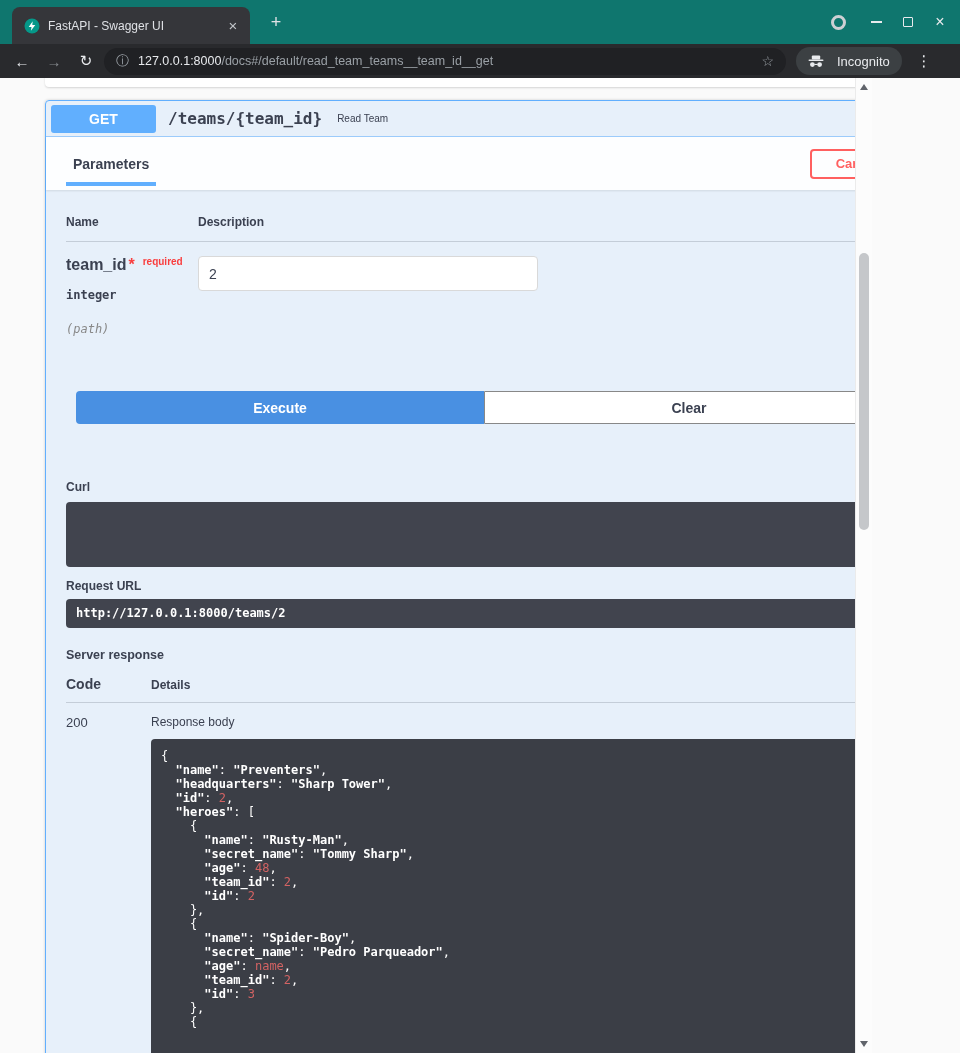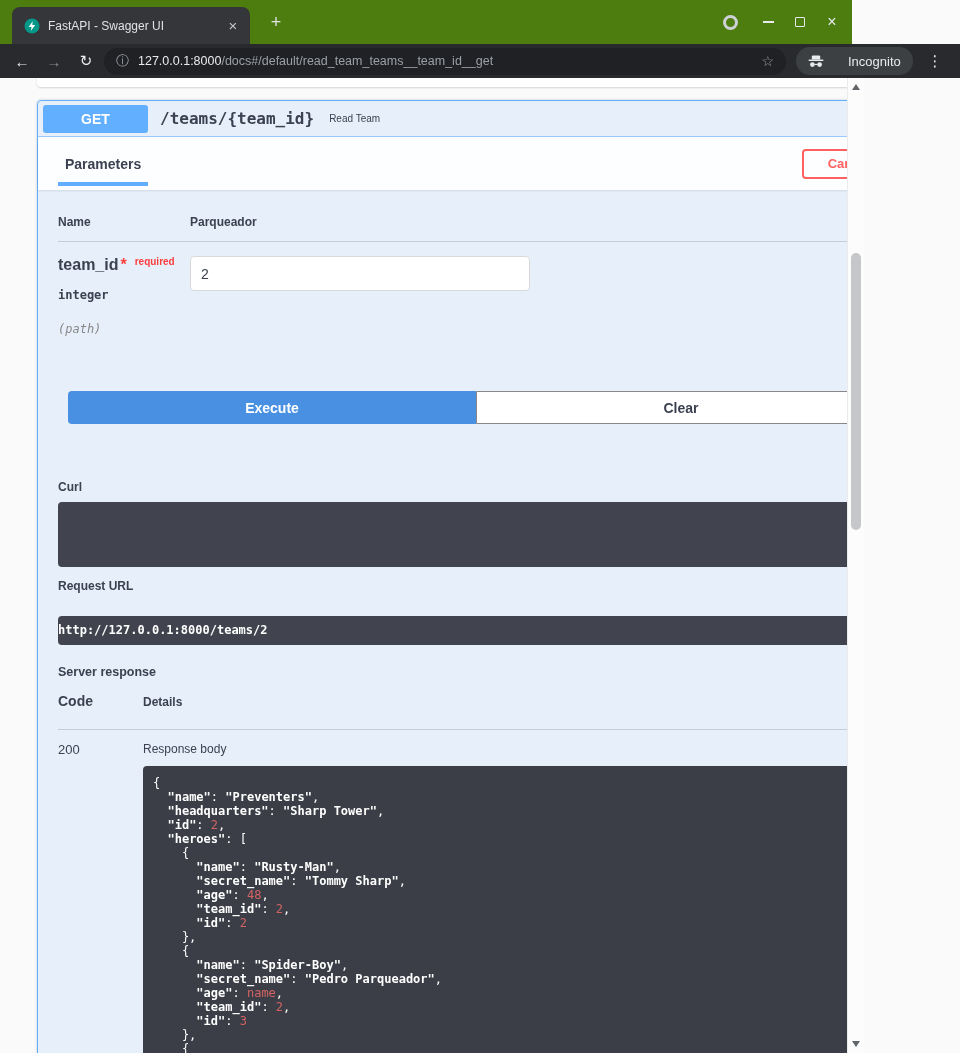--- a/index.html
+++ b/index.html
@@ -1,46 +1,46 @@
 <!DOCTYPE html>
 <html style="--get-blue: #61affe; --execute-blue: #4990e2; --cancel-red: #ff6060; --required-red: #f93e3e; --text-dark: #3b4151; --code-bg: #41444e; --body-code-bg: #3b3e46; --number-red: #d36363; --string-green: #7ec699; --page-bg: #fafafa;"><head>
 <meta charset="utf-8">
 <style>
   *{margin:0;padding:0;box-sizing:border-box}
   html,body{width:960px;height:1053px;overflow:hidden;background:#fafafa;font-family:"Liberation Sans",sans-serif}
   .mono{font-family:"DejaVu Sans Mono",monospace}
 
   
-  .titlebar{position:absolute;top:0;left:0;width:852px;height:44px;background:#4d7c0f}
+  .titlebar{position:absolute;top:0;left:0;width:960px;height:44px;background:#0f766e}
   .tab{position:absolute;left:12px;top:7px;width:238px;height:37px;background:#35363a;border-radius:8px 8px 0 0;display:flex;align-items:center;padding:0 8px 0 12px}
   .tab-title{font-size:12px;color:#dfe1e5;flex:1;margin-left:8px;white-space:nowrap;overflow:hidden}
   .tab-close{font-size:15px;color:#c3c6ca;width:18px;text-align:center}
   .newtab{position:absolute;left:264px;top:11px;width:24px;height:24px;font-size:18px;line-height:23px;text-align:center;color:#dfe1e5}
   .win-controls{position:absolute;right:4px;top:0;height:44px;display:flex;align-items:center}
   .winbtn{width:32px;height:44px;display:flex;align-items:center;justify-content:center;color:#e8eaed;font-size:16px}
   .badge-circle{width:15px;height:15px;border:3px solid #cdd0d4;border-radius:50%;margin-right:14px}
   .min-glyph{width:11px;border-top:2px solid #e8eaed}
   .max-glyph{width:10px;height:10px;border:1.5px solid #e8eaed;border-radius:1px}
 
   .navbar{position:absolute;top:44px;left:0;width:960px;height:34px;background:#292a2d;display:flex;align-items:center}
   .nav-icon{width:32px;text-align:center;font-size:15px;color:#e8eaed}
   .nav-icon.first{margin-left:6px}
   .nav-icon.dim{color:#85898e}
   .urlbar{flex:0 0 682px;height:27px;margin-left:2px;background:#202124;border-radius:14px;display:flex;align-items:center;padding:0 12px}
   .urlbar .info{font-size:13px;color:#9aa0a6}
   .url-text{flex:1;margin-left:9px;font-size:12.5px;white-space:nowrap;overflow:hidden}
   .url-text .host{color:#e8eaed}
   .url-text .path{color:#9aa0a6}
   .urlbar .star{font-size:14px;color:#9aa0a6}
-  .incog{height:28px;margin-left:10px;background:#3c4043;border-radius:14px;display:flex;align-items:center;padding:0 12px;gap:24px}
+  .incog{height:28px;margin-left:10px;background:#3c4043;border-radius:14px;display:flex;align-items:center;padding:0 12px;gap:13px}
   .incog span{font-size:13px;color:#e8eaed}
   .menu-dots{margin-left:6px}
 
   
-  .page{position:absolute;top:78px;left:4px;width:860px;height:975px;background:var(--page-bg,#fafafa);overflow:hidden}
+  .page{position:absolute;top:78px;left:12px;width:860px;height:975px;background:var(--page-bg,#fafafa);overflow:hidden}
   .prev-block-edge{position:absolute;left:33px;top:-4px;width:880px;height:13px;background:#fff;border-radius:0 0 4px 4px;box-shadow:0 1px 2px rgba(0,0,0,.15)}
 
   .opblock{position:absolute;left:33px;top:22px;width:880px;border:1px solid var(--get-blue,#61affe);border-radius:4px;background:rgba(97,175,254,.12);box-shadow:0 0 3px rgba(0,0,0,.19)}
   .summary{height:36px;display:flex;align-items:center;padding:0 10px 0 5px;border-bottom:1px solid rgba(97,175,254,.55)}
   .method{display:inline-block;width:105px;height:28px;line-height:28px;text-align:center;background:var(--get-blue,#61affe);border-radius:3px;color:#fff;font-weight:700;font-size:14px}
   .ep-path{margin-left:12px;font-size:16px;font-weight:700;color:var(--text-dark,#3b4151)}
   .ep-summary{margin-left:15px;font-size:10px;color:var(--text-dark,#3b4151)}
   .chevron{margin-left:auto;margin-right:6px}
 
   .section-header{background:rgba(255,255,255,.92);box-shadow:0 1px 2px rgba(0,0,0,.1);min-height:53px;display:flex;align-items:center;justify-content:space-between;padding:0 20px;position:relative}
@@ -64,23 +64,23 @@
   .exec-row{display:flex;margin:55px 10px 0}
   .execute{flex:1;height:33px;background:var(--execute-blue,#4990e2);border:none;border-radius:4px 0 0 4px;color:#fff;font-weight:700;font-size:14px;font-family:"Liberation Sans",sans-serif}
   .clear{flex:1;height:33px;background:#fff;border:1px solid #888;border-radius:0 4px 4px 0;color:var(--text-dark,#3b4151);font-weight:700;font-size:14px;font-family:"Liberation Sans",sans-serif}
 
   .responses-content{padding:28px 20px 20px}
   .label{font-size:12px;font-weight:700;color:var(--text-dark,#3b4151)}
   .codeblock{position:relative;border-radius:4px;margin-top:8px;color:#fff}
   .curl{background:var(--code-bg,#41444e);padding:10px;min-height:65px}
   .curl .code-line{font:700 12px/15px "DejaVu Sans Mono",monospace;white-space:pre}
   .label.rq{margin-top:12px}
-  .urlblock{background:var(--code-bg,#41444e);padding:8px 0;font:600 12px/13px "DejaVu Sans Mono",monospace;margin-top:23px}
+  .urlblock{background:var(--code-bg,#41444e);padding:8px 10px;font:600 12px/13px "DejaVu Sans Mono",monospace;margin-top:6px}
   .label.server{margin-top:20px;font-weight:700;font-size:12.5px}
-  .resp-thead{display:flex;align-items:baseline;margin-top:14px;padding-bottom:20px;border-bottom:1px solid rgba(59,65,81,.2)}
+  .resp-thead{display:flex;align-items:baseline;margin-top:14px;padding-bottom:10px;border-bottom:1px solid rgba(59,65,81,.2)}
   .code-col{width:85px;font-size:14px;font-weight:700;color:var(--text-dark,#3b4151)}
   .details-col{font-size:12px;font-weight:700;color:var(--text-dark,#3b4151)}
   .resp-row{display:flex;padding-top:12px}
   .status{width:85px;font-size:13px;color:var(--text-dark,#3b4151)}
   .resp-details{flex:1;min-width:0}
   .rb-label{font-size:12px;color:var(--text-dark,#3b4151);margin-bottom:10px}
   .bodyblock{background:var(--body-code-bg,#3b3e46);height:340px;overflow:hidden;padding:10px 24px 10px 10px;margin-top:0}
   .bodyblock .code-line{font:12px/14px "DejaVu Sans Mono",monospace;white-space:pre}
   .tok-w{color:#fff}
   .tok-b{color:#fff;font-weight:700}
@@ -159,21 +159,21 @@
     <div class="section-header">
       <div class="tab-item">
         <span>Parameters</span>
       </div>
       <button class="cancel">Cancel</button>
     </div>
 
     <div class="params-content">
       <div class="thead">
         <div class="col-name">Name</div>
-        <div class="col-desc">Parqueador</div>
+        <div class="col-desc">Description</div>
       </div>
       <div class="param-row">
         <div class="p-left">
           <div class="p-name">
             <span>team_id</span><span class="star">*</span><span class="req">required</span>
           </div>
           <div class="p-type mono">integer</div>
           <div class="p-in mono">(path)</div>
         </div>
         <div class="p-right">

